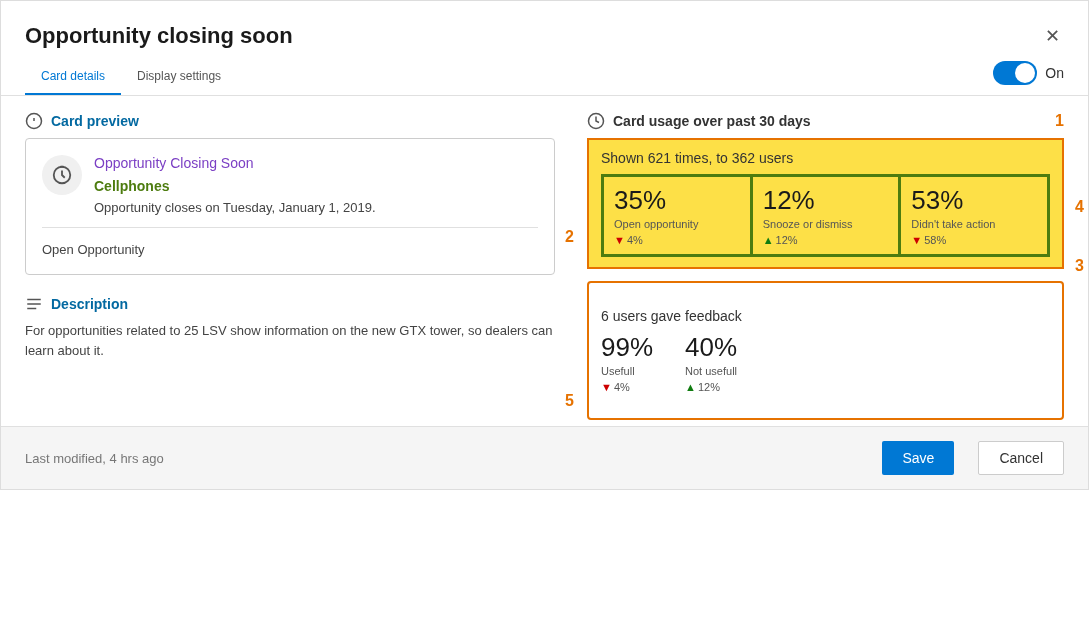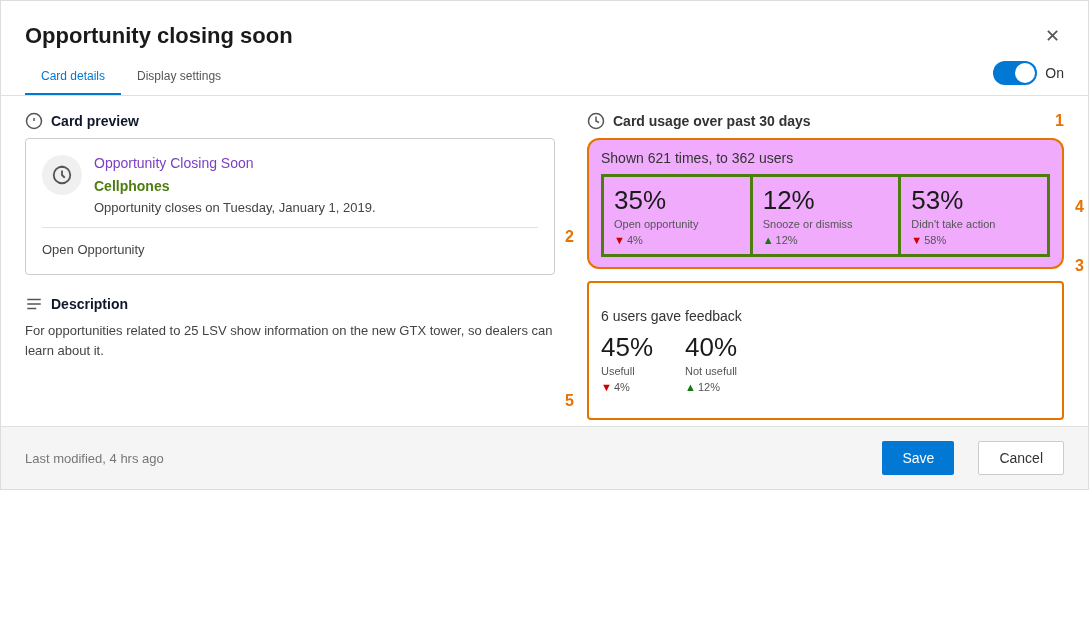--- a/index.html
+++ b/index.html
@@ -18,21 +18,21 @@
     .tab-right { display: flex; align-items: center; gap: 8px; padding-bottom: 8px; }
     .toggle { width: 44px; height: 24px; background: #0078d4; border-radius: 12px; position: relative; cursor: pointer; }
     .toggle-knob { width: 20px; height: 20px; background: #fff; border-radius: 50%; position: absolute; top: 2px; right: 2px; }
     .toggle-label { font-size: 14px; color: #333; }
 
     .dialog-body { display: flex; flex: 1; overflow: hidden; padding: 16px 24px; gap: 32px; }
 
     
     .left-panel { flex: 0 0 530px; display: flex; flex-direction: column; gap: 16px; }
 
-    .section-label { display: flex; align-items: center; gap: 8px; font-size: 14px; font-weight: 600; color: #0f172a; margin-bottom: 8px; }
+    .section-label { display: flex; align-items: center; gap: 8px; font-size: 14px; font-weight: 600; color: #0369a1; margin-bottom: 8px; }
 
     .card-preview { border: 1px solid #ccc; border-radius: 4px; padding: 16px; background: #fff; }
     .card-inner { display: flex; gap: 12px; align-items: flex-start; }
     .card-icon-wrap { width: 40px; height: 40px; background: #f0f0f0; border-radius: 50%; display: flex; align-items: center; justify-content: center; flex-shrink: 0; }
     .card-content { flex: 1; }
     .card-title-link { color: #7b3fc4; font-size: 14px; font-weight: 500; }
     .card-subtitle { font-size: 14px; font-weight: 700; color: #4d7c0f; margin-top: 7px; }
     .card-body-text { font-size: 13px; color: #444; margin-top: 6px; }
     .card-action { margin-top: 12px; padding-top: 12px; border-top: 1px solid #e0e0e0; }
     .card-action-btn { font-size: 13px; color: #444; background: none; border: none; cursor: pointer; }
@@ -40,21 +40,21 @@
     .desc-section { margin-top: 4px; }
     .desc-text { font-size: 13px; color: #444; margin-top: 8px; line-height: 1.5; }
 
     
     .right-panel { flex: 1; display: flex; flex-direction: column; gap: 12px; position: relative; }
 
     .usage-header { display: flex; align-items: center; gap: 8px; font-size: 14px; font-weight: 600; color: #333; }
 
     .annotation { position: absolute; font-size: 16px; font-weight: 700; color: #e67200; }
 
-    .stats-box { border: 2px solid #e67200; border-radius: 12px; padding: 10px 12px; background: #f0abfc; }
+    .stats-box { border: 2px solid #e67200; border-radius: 0; padding: 10px 12px; background: #fde047; }
     .shown-text { font-size: 14px; color: #333; font-weight: 500; margin-bottom: 8px; }
     .stats-row { display: flex; gap: 0; }
     .stat-cell { flex: 1; padding: 8px 10px; border: 3px solid #4d7c0f; }
     .stat-cell:not(:last-child) { border-right: none; }
     .stat-pct { font-size: 26px; font-weight: 400; color: #1a1a1a; }
     .stat-desc { font-size: 11px; color: #555; margin-top: 2px; }
     .stat-change { font-size: 11px; color: #555; margin-top: 4px; display: flex; align-items: center; gap: 2px; }
     .arrow-down { color: #c00; }
     .arrow-up { color: #107c10; }
 
@@ -191,21 +191,21 @@
           </div>
         </div>
 
         <div style="position: relative; margin-top: 12px;">
           <span class="annotation ann5">5</span>
           <span class="annotation ann3" style="top: -24px; right: -20px;">3</span>
           <div class="feedback-box">
             <div class="feedback-header">6 users gave feedback</div>
             <div class="feedback-row">
               <div class="feedback-cell">
-                <div class="feedback-pct">45%</div>
+                <div class="feedback-pct">99%</div>
                 <div class="feedback-desc">Usefull</div>
                 <div class="feedback-change">
                   <span class="arrow-down">▼</span>
                   <span>4%</span>
                 </div>
               </div>
               <div class="feedback-cell">
                 <div class="feedback-pct">40%</div>
                 <div class="feedback-desc">Not usefull</div>
                 <div class="feedback-change">

